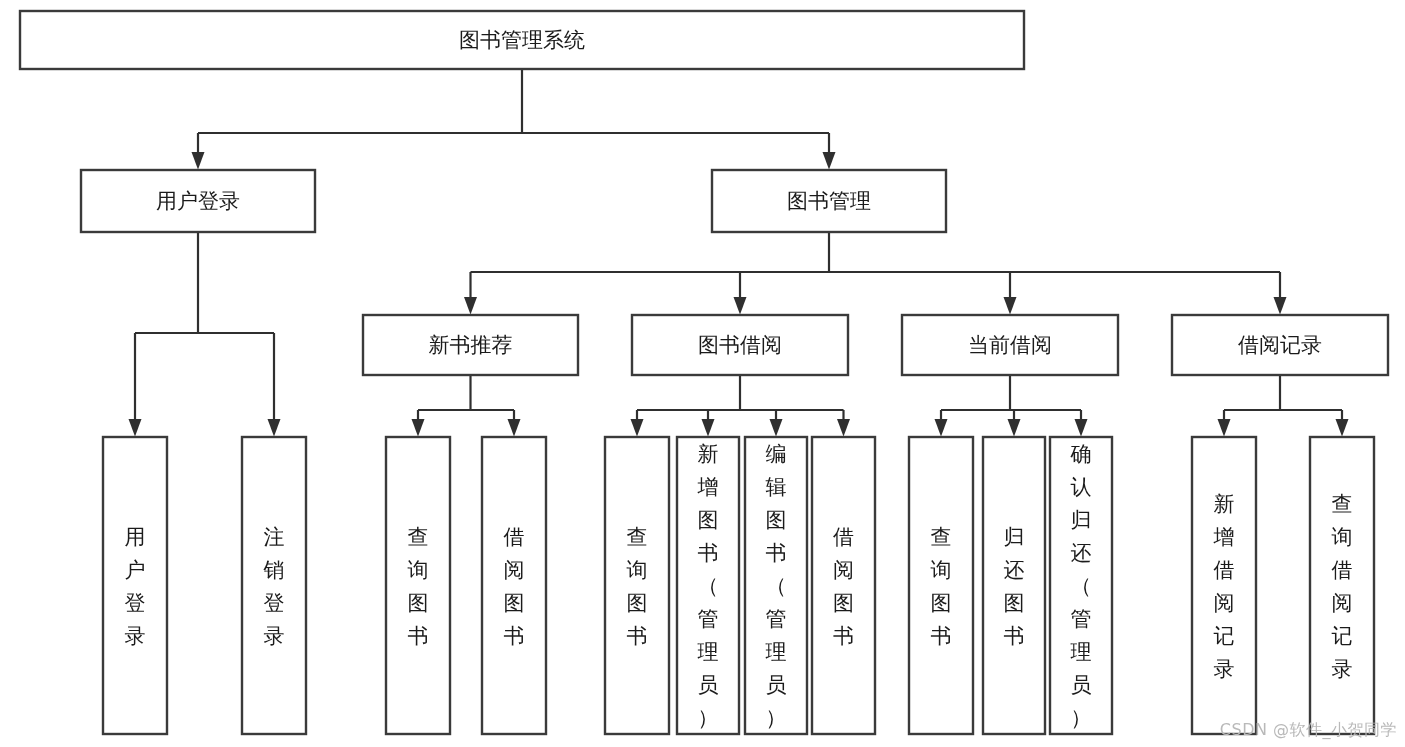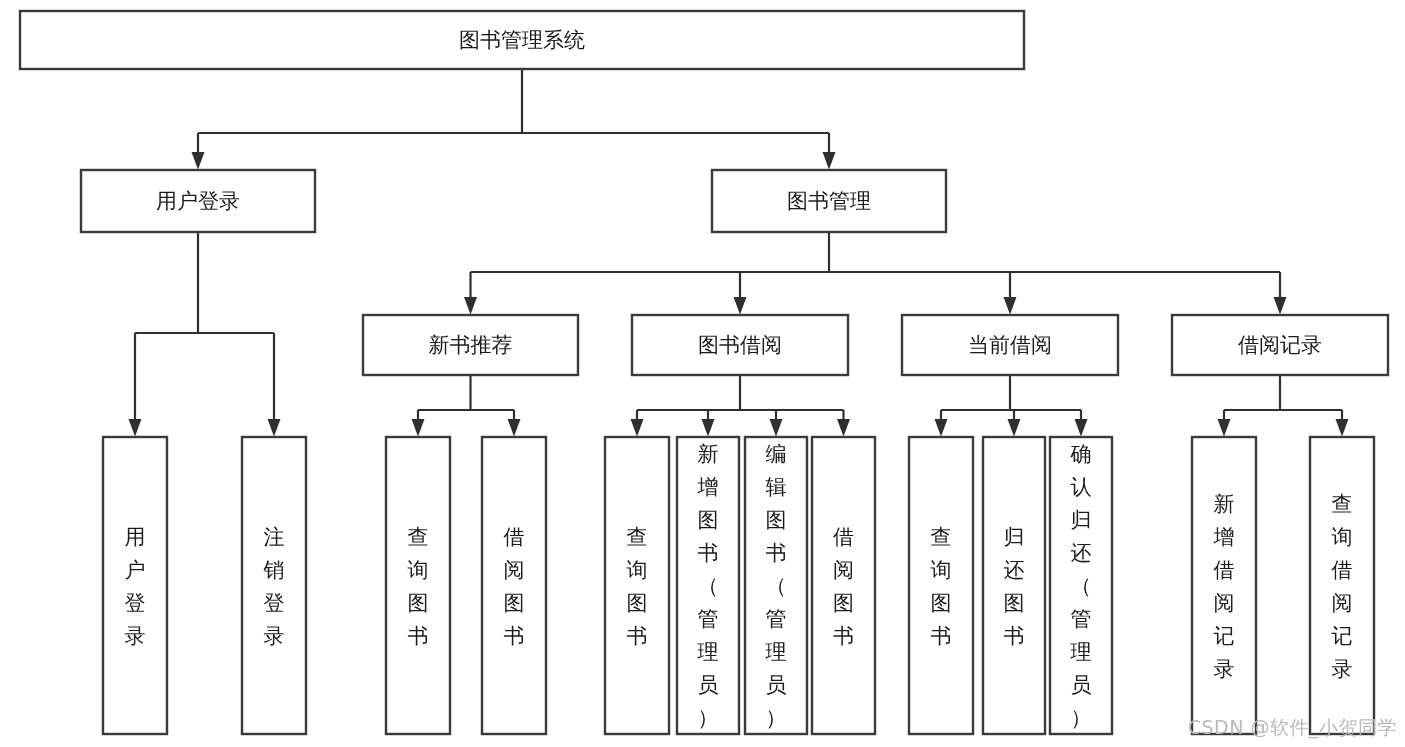--- a/index.html
+++ b/index.html
@@ -51,21 +51,21 @@
   }
   .edge-arrow {
     fill: #2f2f2f;
     stroke: none;
   }
   .watermark {
     position: absolute;
     right: 8px;
     bottom: 6px;
     font-family: "DejaVu Sans", "Liberation Sans", sans-serif;
-    font-size: 19px;
+    font-size: 16px;
     color: #b9b9b9;
     white-space: nowrap;
     letter-spacing: 0.5px;
     pointer-events: none;
   }
 </style>
 </head>
 <body>
 
 <div id="diagram-root">

